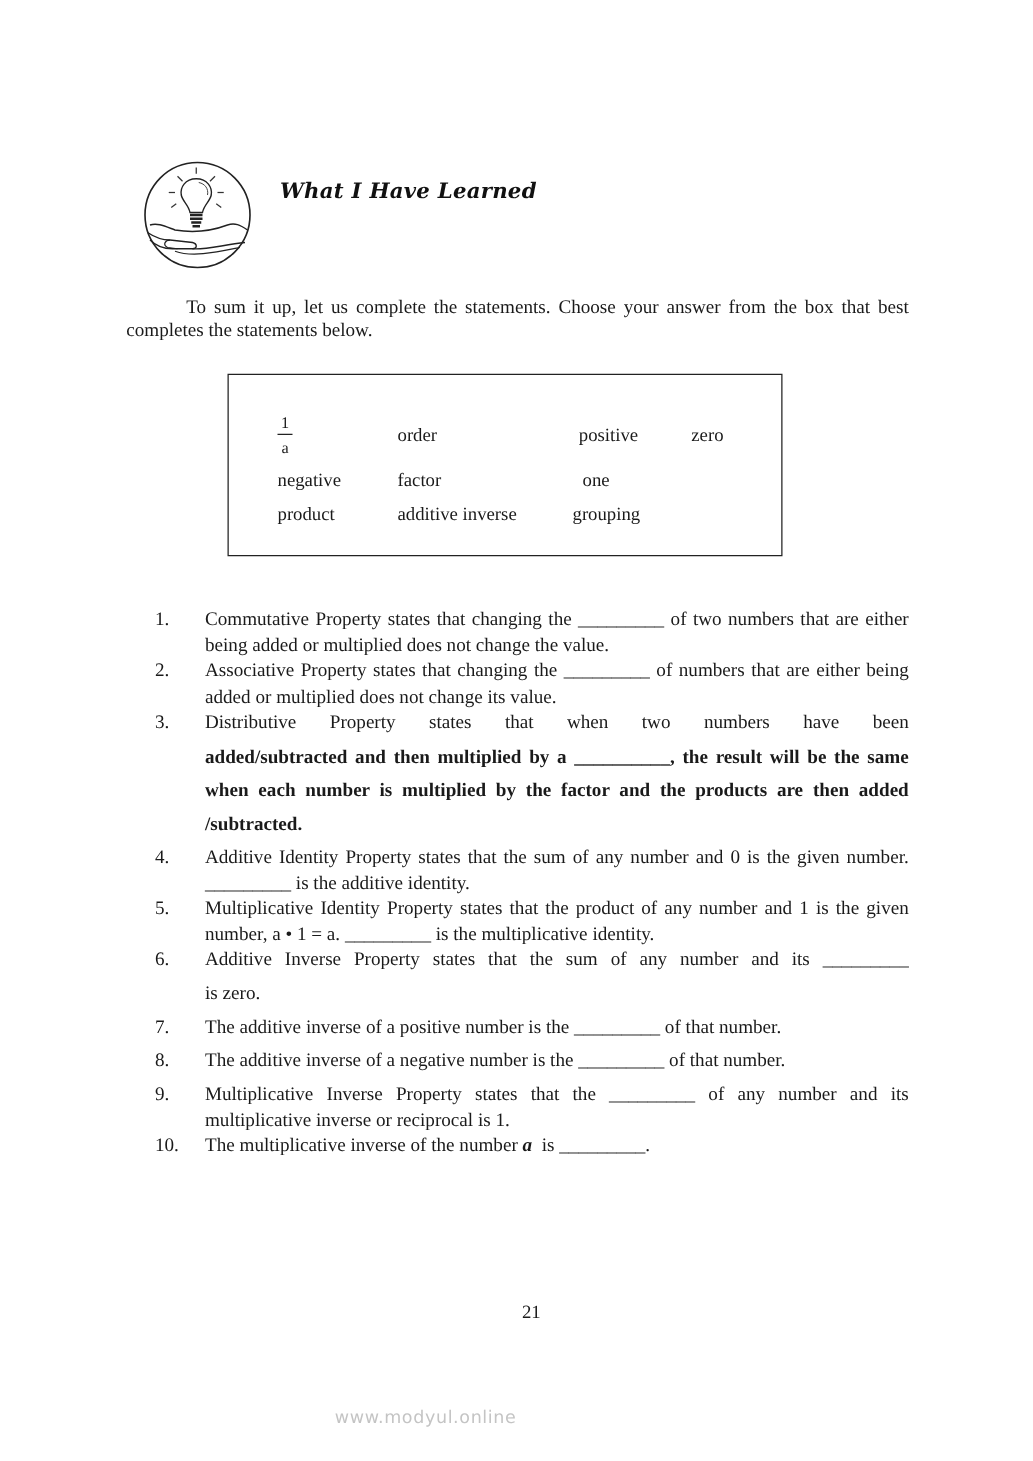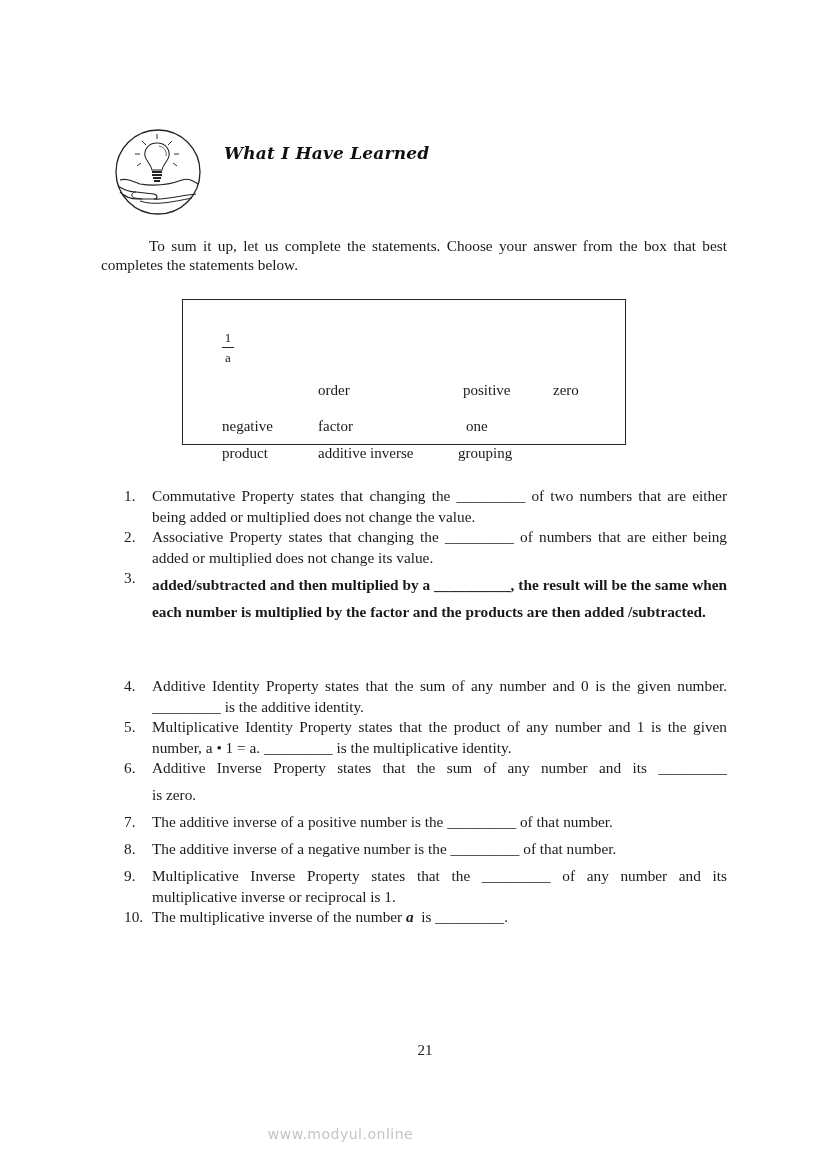--- a/index.html
+++ b/index.html
@@ -23,37 +23,37 @@
       font-family: "Liberation Serif", serif;
       font-size: 15.3px;
     }
     .intro .indent { display: inline-block; width: 48px; }
     .box {
       left: 182px; top: 299px; width: 444px; height: 146px;
       border: 1px solid #222; box-sizing: border-box;
     }
     .word {
       position: absolute; font-family: "Liberation Serif", serif;
-      font-size: 15px; color: #1a1a1a; white-space: nowrap; margin-top: 41px;
+      font-size: 15px; color: #1a1a1a; white-space: nowrap;
     }
     .frac {
       position: absolute; left: 222px; top: 331px; width: 12px;
       font-family: "Liberation Serif", serif; font-size: 13px;
       text-align: center; line-height: 14px;
     }
     .frac .num { display: block; border-bottom: 1px solid #222; padding-bottom: 2px; }
     .frac .den { display: block; padding-top: 3px; }
     .items { left: 124px; top: 486px; width: 603px; }
     .item {
       position: absolute; left: 0; width: 603px;
       font-family: "Liberation Serif", serif; font-size: 15.3px;
       line-height: 20.5px;
     }
     .item .num { position: absolute; left: 0; top: 0; width: 26px; }
-    .item .text { margin-left: 28px; text-align: justify; text-align-last: left; }
+    .item .text { margin-left: 40px; text-align: justify; text-align-last: left; }
     .item .text.loose { line-height: 27px; }
     .item .text.justall { text-align-last: justify; }
     .var { font-weight: bold; font-style: italic; }
     .page-num {
       left: 0; width: 826px; top: 1042px; text-align: center;
       font-family: "Liberation Serif", serif; font-size: 15px; padding-left: 12px;
     }
     .watermark {
       left: 0; width: 681px; top: 1126px; text-align: center;
       font-family: "DejaVu Sans", sans-serif; font-size: 14px;
@@ -114,20 +114,21 @@
   <div class="item" style="top:0px;">
     <span class="num">1.</span>
     <div class="text">Commutative Property states that changing the _________ of two numbers that are either being added or multiplied does not change the value.</div>
   </div>
   <div class="item" style="top:41px;">
     <span class="num">2.</span>
     <div class="text">Associative Property states that changing the _________ of numbers that are either being added or multiplied does not change its value.</div>
   </div>
   <div class="item" style="top:82px;">
     <span class="num">3.</span>
+    <div class="text justall">Distributive Property states that when two numbers have been</div>
     <div class="text loose" style="margin-top:3px;font-weight:bold;">added/subtracted and then multiplied by a __________, the result will be the same when each number is multiplied by the factor and the products are then added /subtracted.</div>
   </div>
   <div class="item" style="top:190px;">
     <span class="num">4.</span>
     <div class="text">Additive Identity Property states that the sum of any number and 0 is the given number.  _________ is the additive identity.</div>
   </div>
   <div class="item" style="top:231px;">
     <span class="num">5.</span>
     <div class="text">Multiplicative Identity Property states that the product of any number and 1 is the given number, a • 1 = a. _________ is the multiplicative identity.</div>
   </div>

